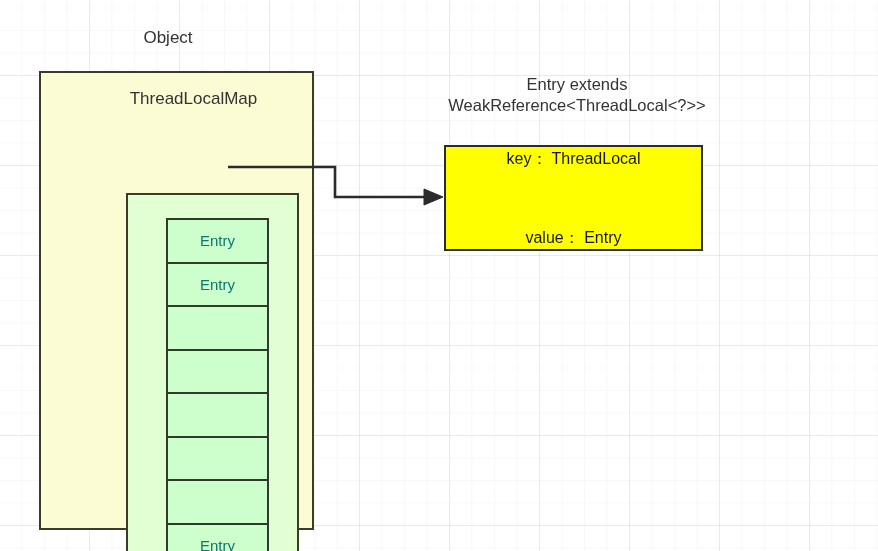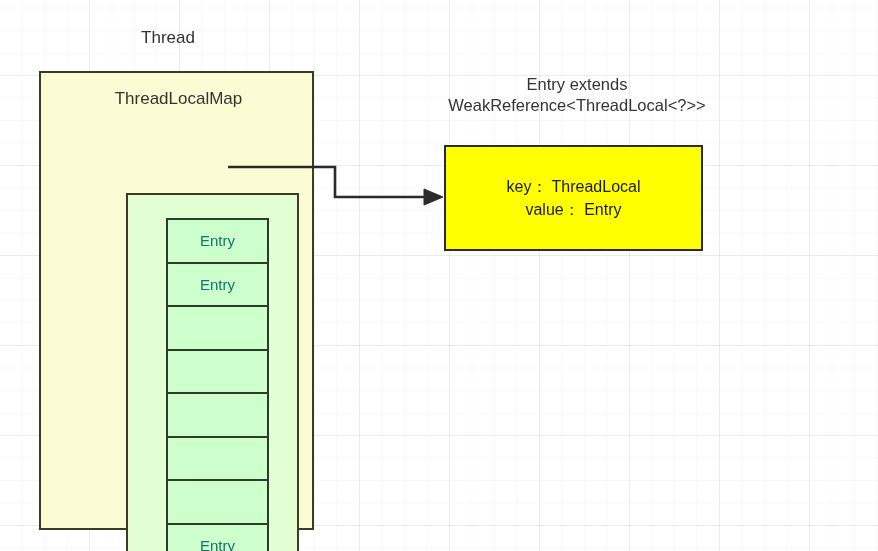--- a/index.html
+++ b/index.html
@@ -73,20 +73,21 @@
 
   #threadlocalmap-title {
     position: absolute;
     left: 0;
     top: 16px;
     width: 275px;
     text-align: center;
     font-size: 17px;
     color: #333333;
     white-space: nowrap;
+    padding-left: 15px;
   }
 
   
   #threadlocalmap-box {
     position: absolute;
     left: 85px;
     top: 120px;
     width: 173px;
     height: 383px;
     background-color: #e1ffd3;
@@ -129,21 +130,21 @@
     left: 444px;
     top: 145px;
     width: 259px;
     height: 106px;
     background-color: #ffff00;
     border: 2px solid #2b2b2b;
     box-sizing: border-box;
     display: flex;
     flex-direction: column;
     align-items: center;
-    justify-content: center;
+    justify-content: space-between;
   }
   #entry-detail-box .kv {
     font-size: 16px;
     color: #1a1a1a;
     line-height: 1.45;
     white-space: pre;
   }
 
   
   #connector-arrow {
@@ -153,21 +154,21 @@
     width: 878px;
     height: 551px;
     pointer-events: none;
   }
 </style>
 </head>
 <body>
 
 <div id="canvas">
 
-  <div class="caption" id="thread-title">Thread</div>
+  <div class="caption" id="thread-title">Object</div>
 
   <div class="caption" id="entry-class-caption">
     <span class="line">Entry extends</span>
     <span class="line">WeakReference&lt;ThreadLocal&lt;?&gt;&gt;</span>
   </div>
 
   <div id="thread-box">
 
     <div id="threadlocalmap-title">ThreadLocalMap</div>
 

